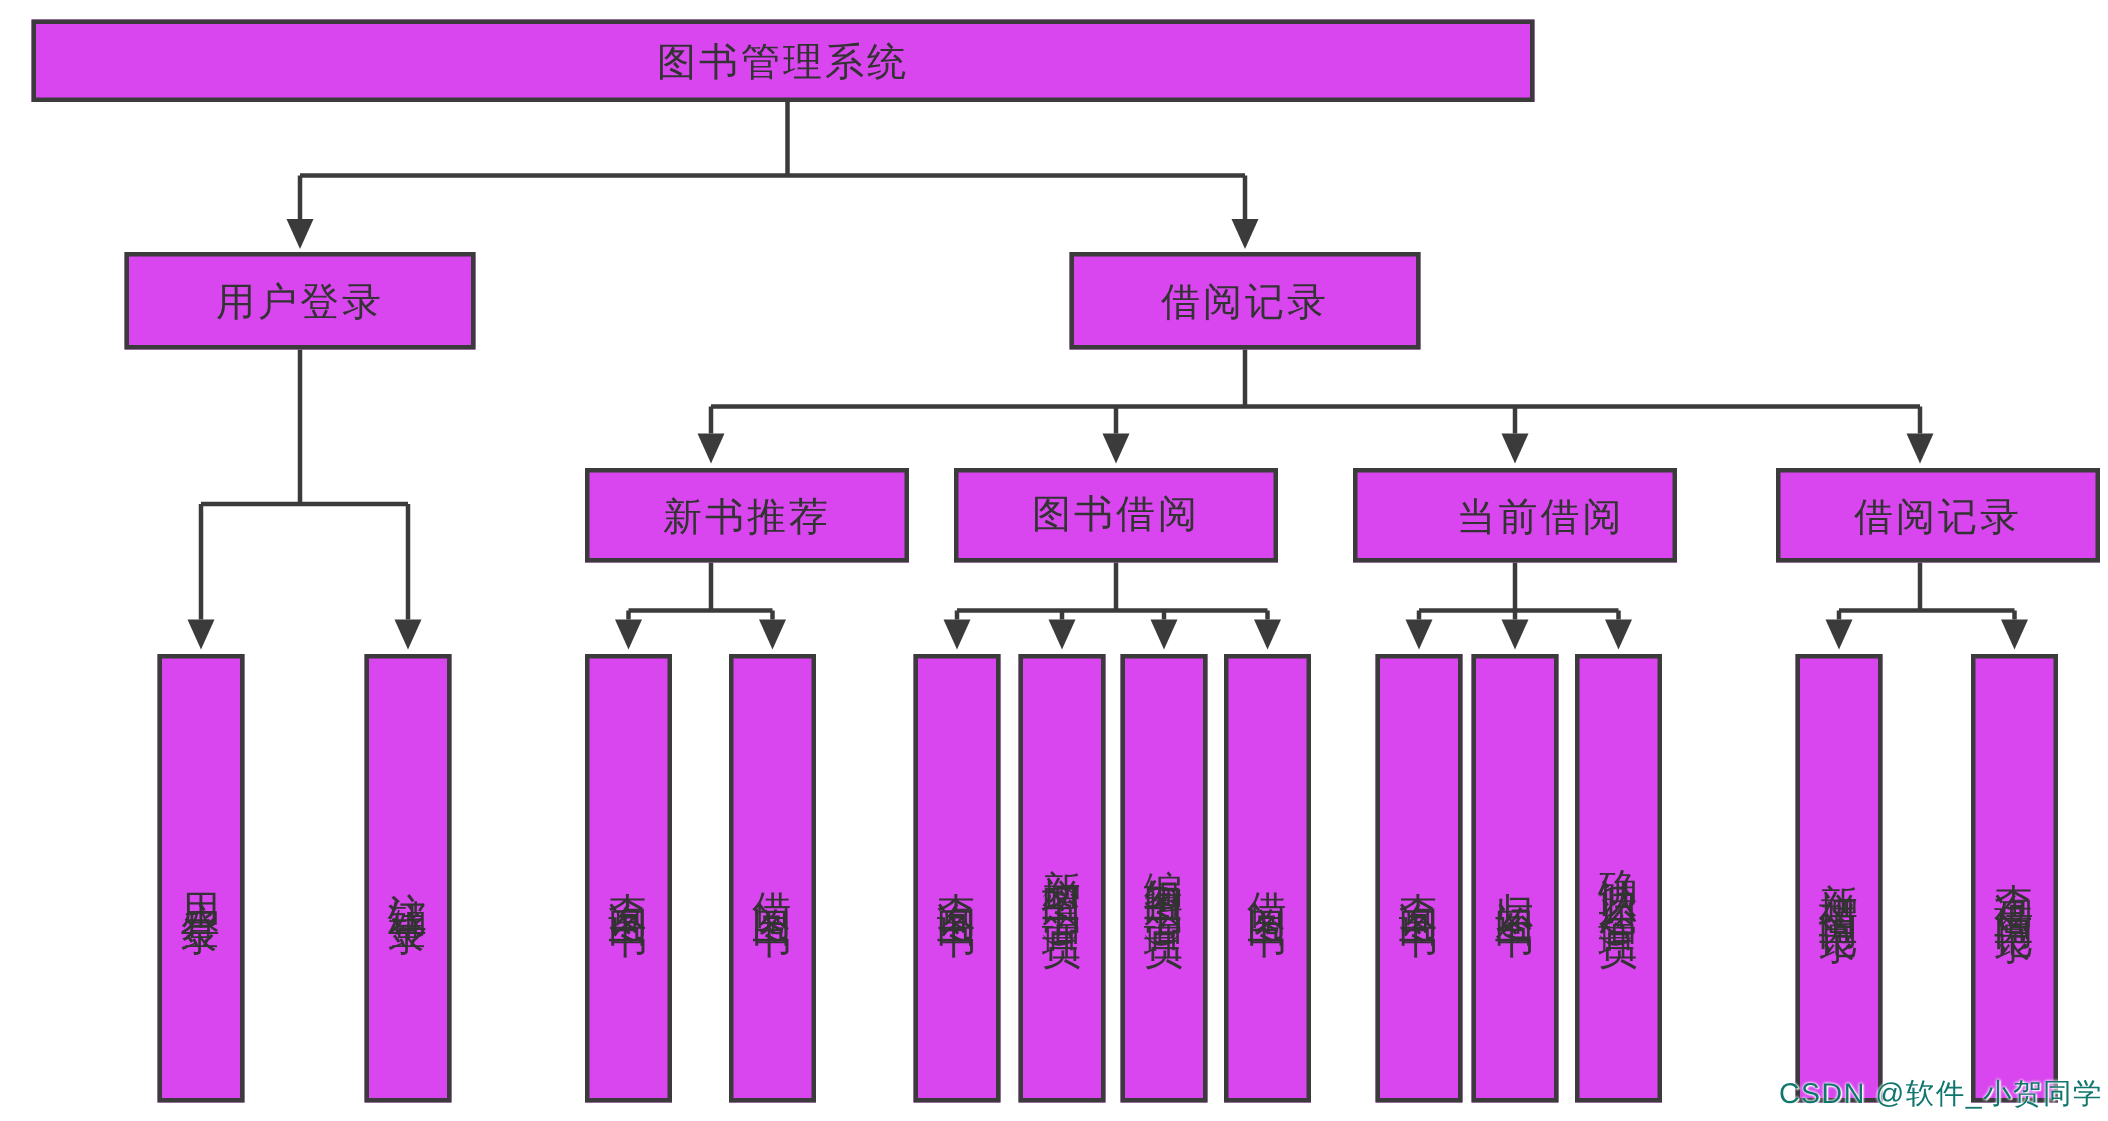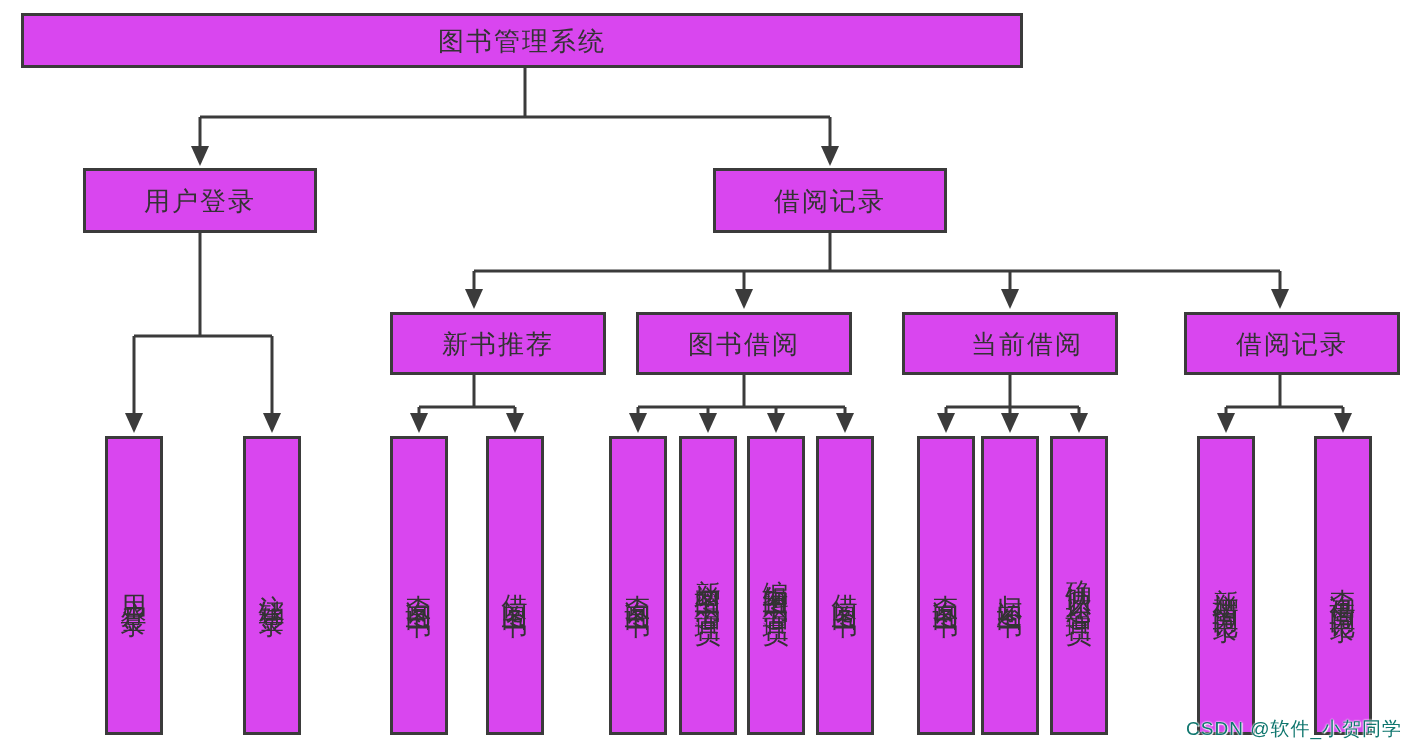--- a/index.html
+++ b/index.html
@@ -49,21 +49,21 @@
     white-space: nowrap;
   }
   
   .n-root   { left: 21px;  top: 13px;  width: 1002px; height: 55px; }
   
   .n-login  { left: 83px;  top: 168px; width: 234px;  height: 65px; }
   .n-mgmt   { left: 713px; top: 168px; width: 234px;  height: 65px; }
   
   .n-l3     { top: 312px; width: 216px; height: 63px; }
   .n-rec    { left: 354px; margin-left: 36px; }
-  .n-borrow { left: 636px; }
+  .n-borrow { left: 636px; font-family: Liberation Mono, monospace; }
   .n-cur    { left: 902px; padding-left: 34px; }
   .n-hist   { left: 1172px; margin-left: 12px; }
   
   .leaf     { top: 436px; width: 58px; height: 299px; }
   .lf-1  { left: 105px; }
   .lf-2  { left: 243px; }
   .lf-3  { left: 390px; }
   .lf-4  { left: 486px; }
   .lf-5  { left: 609px; }
   .lf-6  { left: 679px; }

